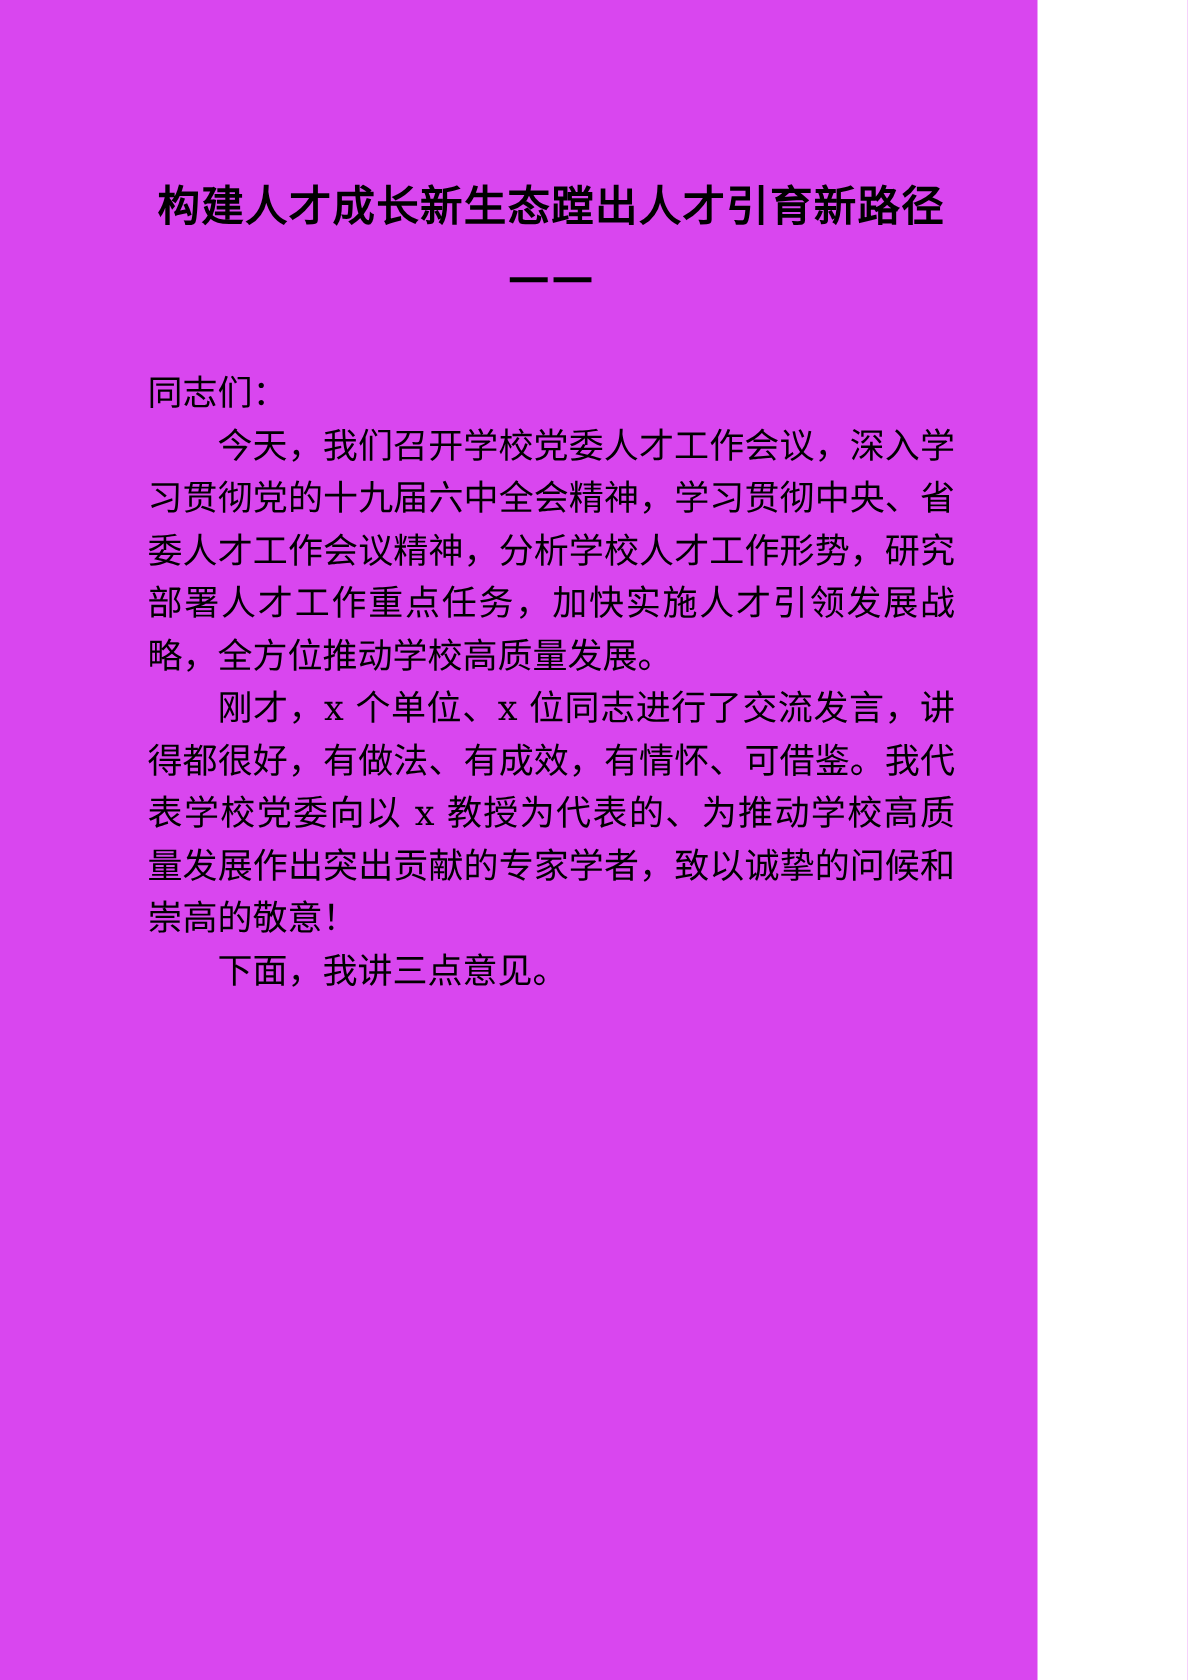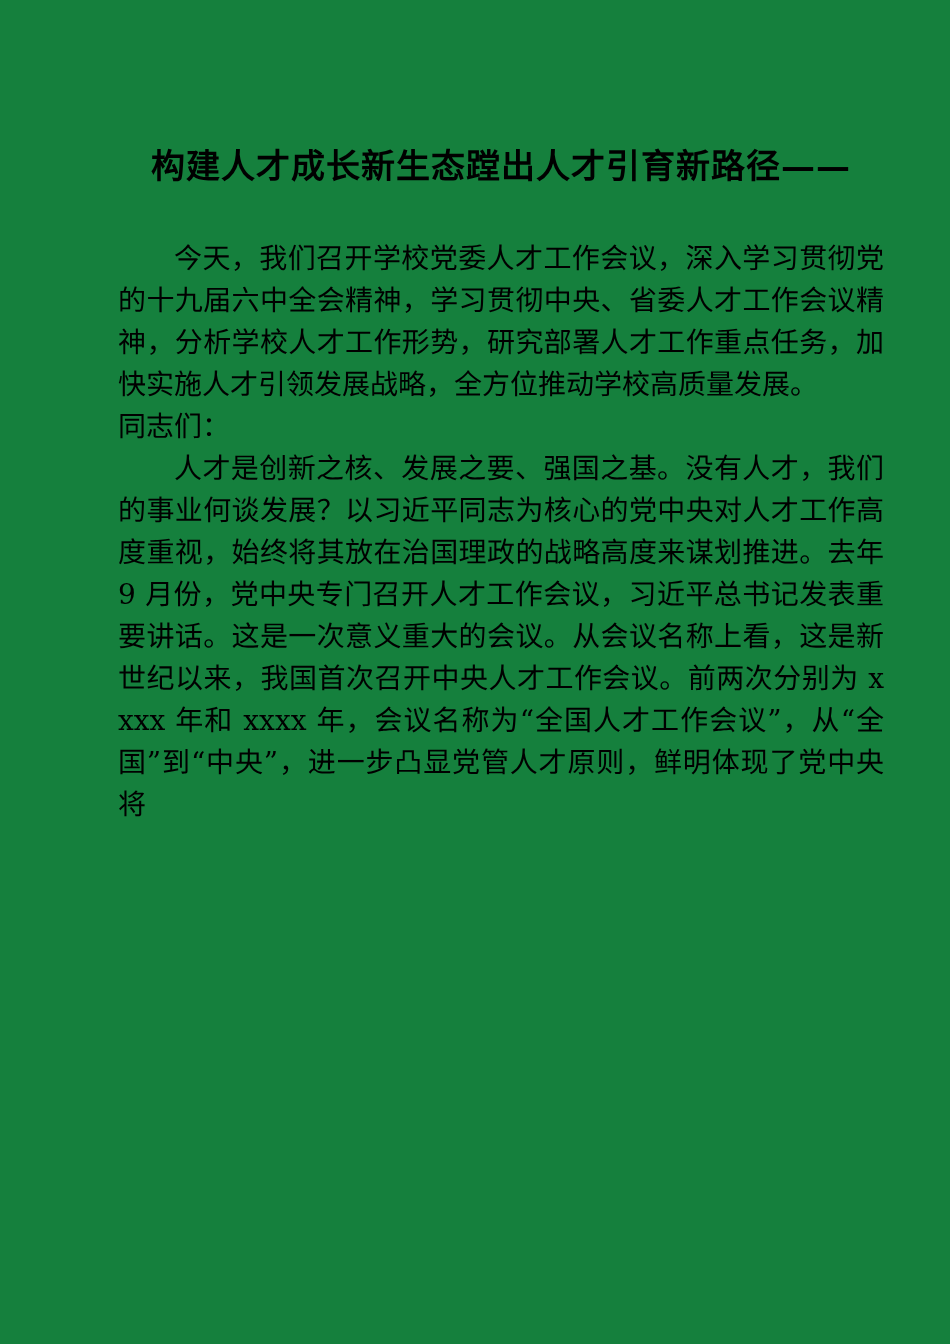--- a/index.html
+++ b/index.html
@@ -11,24 +11,24 @@
   body {
     width: 950px;
     height: 1344px;
     overflow: hidden;
     color: #000000;
     font-family: "DejaVu Serif", "Liberation Serif", serif;
     -webkit-font-smoothing: antialiased;
   }
   .page {
     box-sizing: border-box;
-    width: 950px;
+    width: 830px;
     height: 1344px;
     padding: 138px 66px 0 118px;
-    background: #15803d;
+    background: #d946ef;
   }
   .doc-title {
     margin: 0 0 44px 0;
     font-size: 34px;
     line-height: 56px;
     font-weight: bold;
     text-align: center;
     font-family: "DejaVu Serif", "Liberation Serif", serif;
     letter-spacing: 1px;
   }
@@ -54,21 +54,22 @@
   }
 </style>
 </head>
 <body>
 
 <div class="page">
   <h1 class="doc-title">
     <span class="title-line">构建人才成长新生态蹚出人才引育新路径——</span>
   </h1>
 
+  <p class="para salutation">同志们：</p>
+
   <p class="para">今天，我们召开学校党委人才工作会议，深入学习贯彻党的十九届六中全会精神，学习贯彻中央、省委人才工作会议精神，分析学校人才工作形势，研究部署人才工作重点任务，加快实施人才引领发展战略，全方位推动学校高质量发展。</p>
 
-  <p class="para salutation">同志们：</p>
+  <p class="para">刚才，x 个单位、x 位同志进行了交流发言，讲得都很好，有做法、有成效，有情怀、可借鉴。我代表学校党委向以 x 教授为代表的、为推动学校高质量发展作出突出贡献的专家学者，致以诚挚的问候和崇高的敬意！</p>
+
+  <p class="para">下面，我讲三点意见。</p>
 
 
-
-
-  <p class="para">人才是创新之核、发展之要、强国之基。没有人才，我们的事业何谈发展？以习近平同志为核心的党中央对人才工作高度重视，始终将其放在治国理政的战略高度来谋划推进。去年 9 月份，党中央专门召开人才工作会议，习近平总书记发表重要讲话。这是一次意义重大的会议。从会议名称上看，这是新世纪以来，我国首次召开中央人才工作会议。前两次分别为 xxxx 年和 xxxx 年，会议名称为“全国人才工作会议”，从“全国”到“中央”，进一步凸显党管人才原则，鲜明体现了党中央将</p>
 </div>
 
 </body></html>

